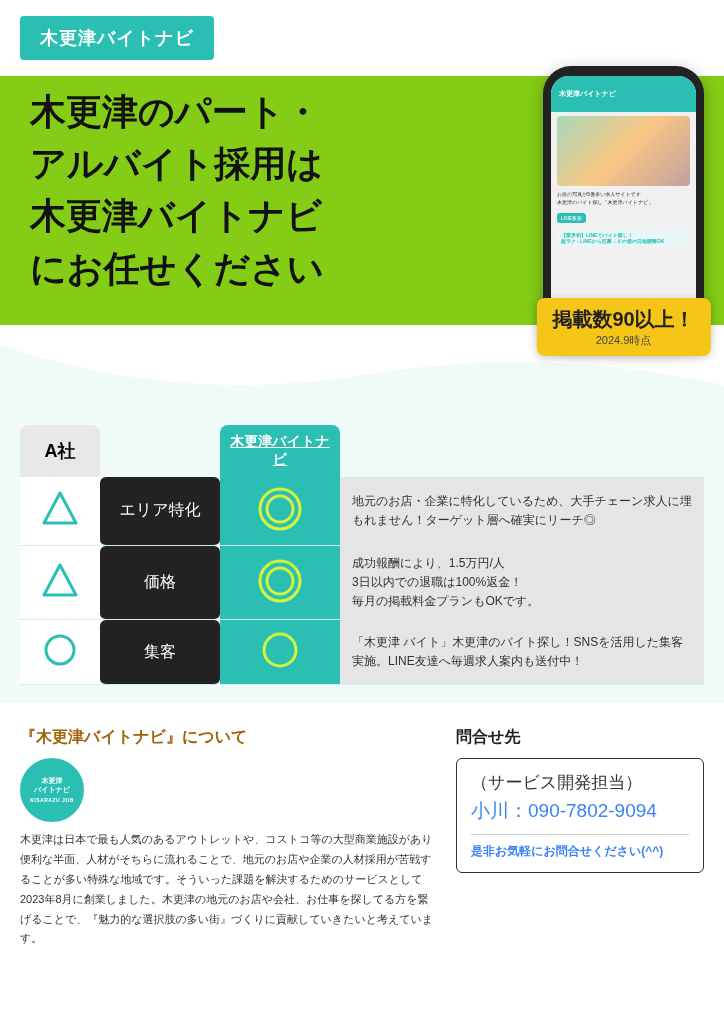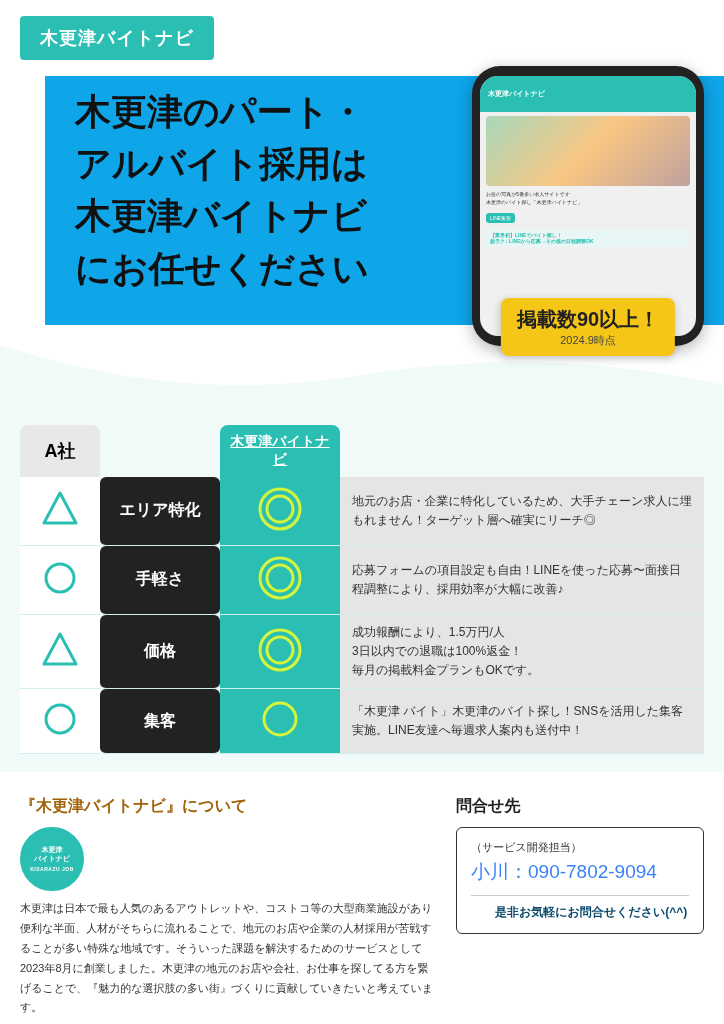--- a/index.html
+++ b/index.html
@@ -23,35 +23,34 @@
       color: #fff;
       font-size: 18px;
       font-weight: bold;
       letter-spacing: 1px;
     }
 
     
     .hero {
       position: relative;
       padding: 10px 30px 30px 30px;
-      background: #0ea5e9;
-      margin-left: 45px;
+      background: #84cc16;
     }
     .hero-text {
       font-size: 36px;
       font-weight: 900;
       line-height: 1.45;
       color: #111;
       width: 420px;
     }
     .phone-mockup {
       position: absolute;
       top: -10px;
       right: 20px;
-      width: 232px;
+      width: 161px;
     }
     .phone-outer {
       background: #222;
       border-radius: 28px;
       padding: 10px 8px;
       box-shadow: 0 4px 16px rgba(0,0,0,0.3);
       position: relative;
     }
     .phone-screen {
       background: #f0f0f0;
@@ -174,21 +173,21 @@
     }
     .comparison-row td.col-a {
       background: #fff;
       text-align: center;
     }
     .comparison-row td.col-label {
       background: #222;
       color: #fff;
       text-align: center;
       font-size: 16px;
-      font-weight: bold;
+      font-weight: normal;
       border-radius: 6px;
     }
     .comparison-row td.col-navi {
       background: #2bbfb3;
       text-align: center;
     }
     .comparison-row td.col-desc {
       background: #e5e5e5;
       padding: 8px 12px;
       font-size: 12px;
@@ -250,35 +249,34 @@
       border-radius: 6px;
       padding: 12px 14px;
     }
     .contact-title {
       font-size: 16px;
       font-weight: bold;
       color: #222;
       margin-bottom: 10px;
     }
     .contact-person {
-      font-size: 11px;
+      font-size: 17px;
       color: #333;
       margin-bottom: 4px;
     }
     .contact-phone {
       font-size: 19px;
       font-weight: normal;
       color: #3b82f6;
       margin-bottom: 10px;
     }
     .contact-cta {
       font-size: 12px;
-      color: #0c4a6e;
-      font-weight: bold;
-      margin-left: 24px;
+      color: #3b82f6;
+      font-weight: bold;
     }
     hr.divider {
       border: none;
       border-top: 1px solid #ccc;
       margin: 8px 0;
     }
   </style>
 </head>
 <body>
 
@@ -356,31 +354,20 @@
             </svg></td>
           <td class="col-label">エリア特化</td>
           <td class="col-navi"><svg viewBox="0 0 48 48" width="48" height="48">
       <circle cx="24" cy="24" r="20" fill="none" stroke="#d4f53c" stroke-width="3"></circle>
       <circle cx="24" cy="24" r="13" fill="none" stroke="#d4f53c" stroke-width="3"></circle>
     </svg></td>
           <td class="col-desc">地元のお店・企業に特化しているため、大手チェーン求人に埋もれません！ターゲット層へ確実にリーチ◎</td>
         </tr>
         <tr class="comparison-row">
           <td class="col-a"><svg viewBox="0 0 40 40" width="40" height="40">
-              <circle cx="20" cy="20" r="14" fill="none" stroke="#2bbfb3" stroke-width="3"></circle>
-            </svg></td>
-          <td class="col-label">手軽さ</td>
-          <td class="col-navi"><svg viewBox="0 0 48 48" width="48" height="48">
-      <circle cx="24" cy="24" r="20" fill="none" stroke="#d4f53c" stroke-width="3"></circle>
-      <circle cx="24" cy="24" r="13" fill="none" stroke="#d4f53c" stroke-width="3"></circle>
-    </svg></td>
-          <td class="col-desc">応募フォームの項目設定も自由！LINEを使った応募〜面接日程調整により、採用効率が大幅に改善♪</td>
-        </tr>
-        <tr class="comparison-row">
-          <td class="col-a"><svg viewBox="0 0 40 40" width="40" height="40">
               <polygon points="20,4 36,34 4,34" fill="none" stroke="#2bbfb3" stroke-width="3" stroke-linejoin="round"></polygon>
             </svg></td>
           <td class="col-label">価格</td>
           <td class="col-navi"><svg viewBox="0 0 48 48" width="48" height="48">
       <circle cx="24" cy="24" r="20" fill="none" stroke="#d4f53c" stroke-width="3"></circle>
       <circle cx="24" cy="24" r="13" fill="none" stroke="#d4f53c" stroke-width="3"></circle>
     </svg></td>
           <td class="col-desc">成功報酬により、1.5万円/人<br>3日以内での退職は100%返金！<br>毎月の掲載料金プランもOKです。</td>
         </tr>
         <tr class="comparison-row">

